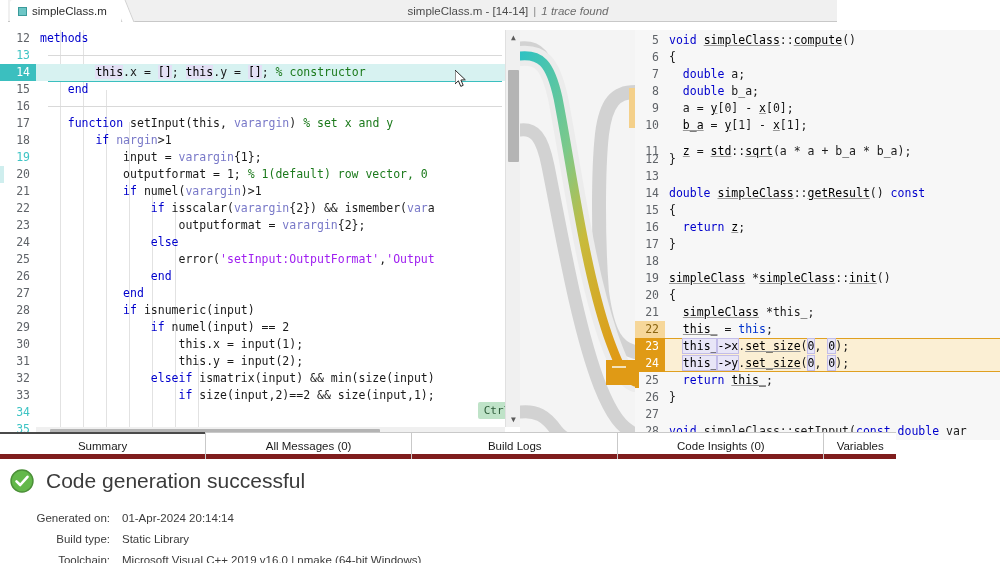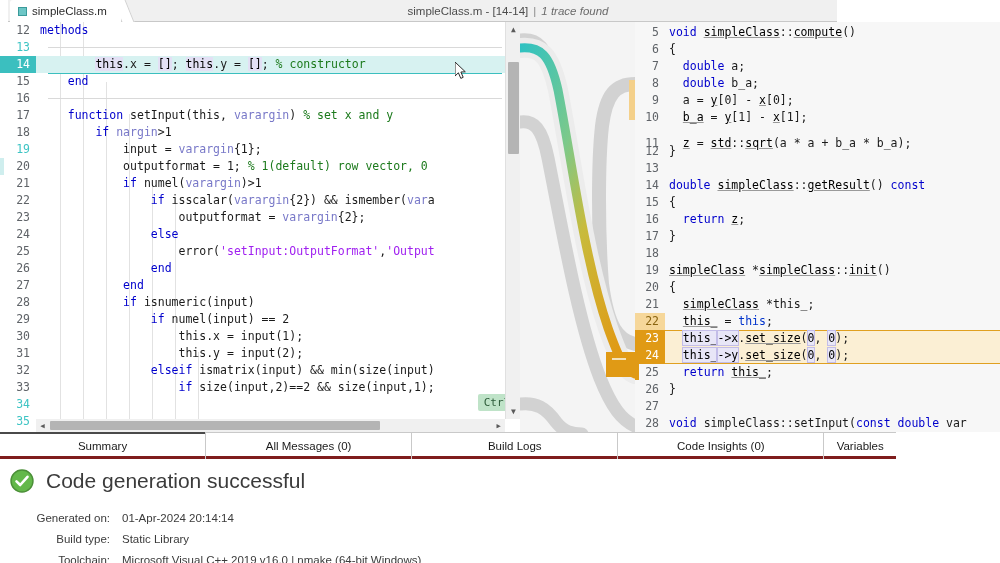--- a/index.html
+++ b/index.html
@@ -36,21 +36,21 @@
   .tab-sq { width:9px; height:9px; background:#6dc6c6; border:1px solid #3a9a9a; display:inline-block; }
   .topbar-title {
     position:absolute; left:0; top:0; width:1000px; height:22px;
     display:flex; align-items:center; justify-content:center;
     font-size:11.5px; color:#4c4c4c; pointer-events:none;
   }
   .topbar-title .sep { margin:0 5px; color:#8a8a8a; }
   .topbar-title .trace { font-style: italic; color:#6b6b6b; }
 
   
-  .panes { position:absolute; left:0; top:22px; width:1000px; height:410px; background:#f97316; }
+  .panes { position:absolute; left:0; top:30px; width:1000px; height:410px; background:#f97316; }
 
   .pane-left { position:absolute; left:0; top:0; width:520px; height:410px; background:#fff; overflow:hidden; }
   .pane-mid  { position:absolute; left:520px; top:0; width:115px; height:410px; background:#f4f4f4; overflow:hidden; }
   .pane-right{ position:absolute; left:635px; top:0; width:365px; height:410px; background:#f7f7f7; overflow:hidden; }
 
   
   .code { font-family:"DejaVu Sans Mono","Liberation Mono",monospace; font-size:11.5px; }
   .crow { position:relative; height:17px; line-height:17px; white-space:pre; }
   .gut {
     position:absolute; left:0; top:0; width:36px; height:17px;
@@ -106,21 +106,21 @@
     font-family:"DejaVu Sans Mono","Liberation Mono",monospace; font-size:11px;
     display:flex; align-items:center; justify-content:center;
     border-radius:2px;
   }
 
   
   .cursor { position:absolute; width:12px; height:19px; pointer-events:none; }
 
   
   .tabbar { position:absolute; left:0; top:432px; width:896px; height:27px;
-            background:#ffffff; border-top:1px solid #c9c9c9; border-bottom:3px solid #7f1d1d; display:flex; }
+            background:#ffffff; border-top:1px solid #c9c9c9; border-bottom:5px solid #7f1d1d; display:flex; }
   .btab { position:relative; display:flex; align-items:center; justify-content:center;
           font-size:11.5px; color:#1a1a1a; border-right:1px solid #c9c9c9; height:26px; }
   .btab:last-child { border-right:none; }
   .btab.active:before { content:""; position:absolute; left:0; right:0; top:-1px; height:2px; background:#4a4a4a; }
 
   
   .summary { position:absolute; left:0; top:459px; width:1000px; height:104px; background:#ffffff; }
   .succ-row { position:absolute; left:10px; top:10px; display:flex; align-items:center; gap:12px; }
   .succ-icon { width:24px; height:24px; }
   .succ-text { font-size:21px; color:#3b3b3b; }

